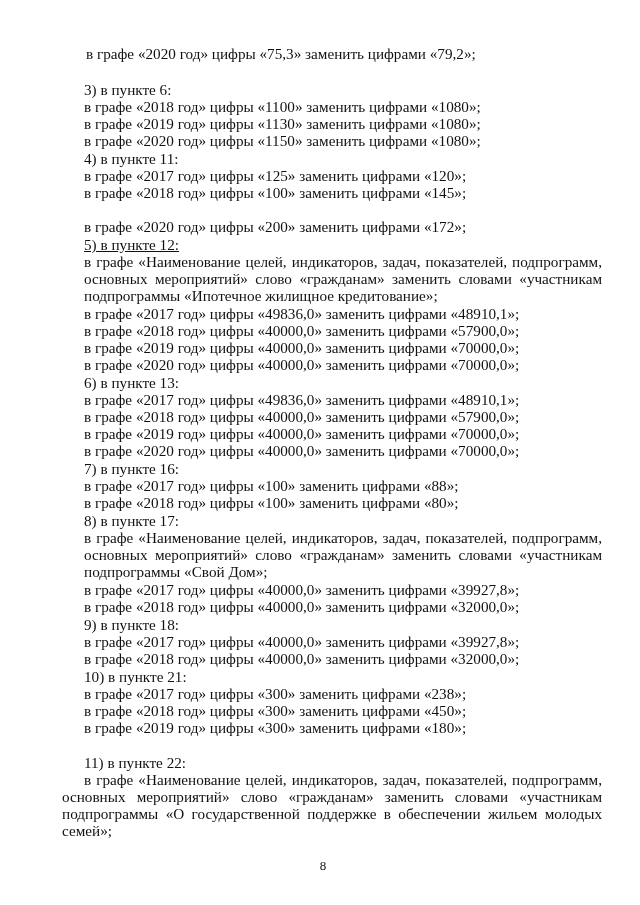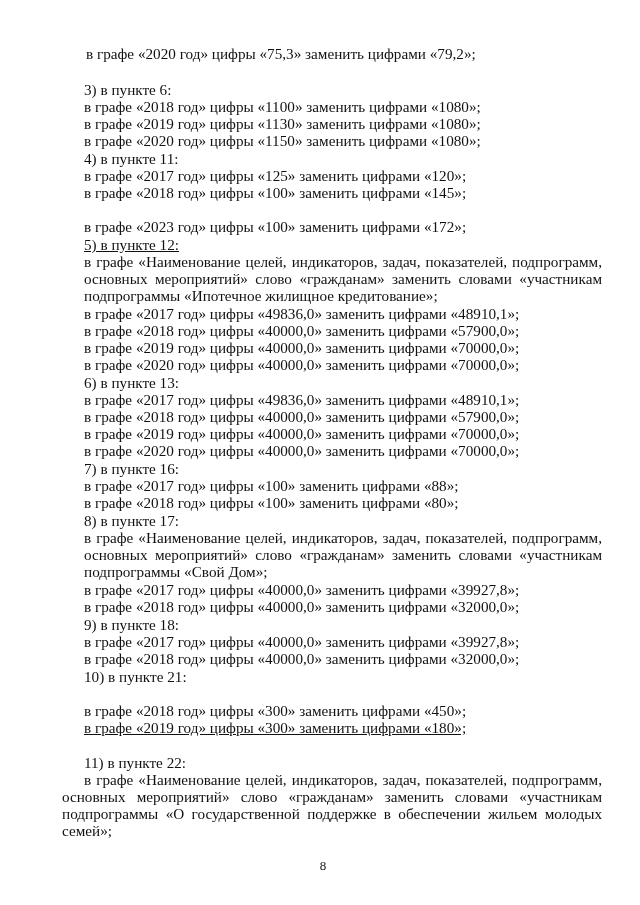--- a/index.html
+++ b/index.html
@@ -62,21 +62,21 @@
   <div class="line" style="top:45px; left:86px;">в графе «2020 год» цифры «75,3» заменить цифрами «79,2»;</div>
 
   <div class="line" style="top:81px;text-align:center;">3)   в пункте 6:</div>
   <div class="line" style="top:98px;">в графе «2018 год»  цифры «1100» заменить цифрами «1080»;</div>
   <div class="line" style="top:115px;">в графе «2019 год» цифры «1130» заменить цифрами «1080»;</div>
   <div class="line" style="top:132px;">в графе «2020 год» цифры «1150» заменить цифрами «1080»;</div>
 
   <div class="line" style="top:150px;">4)   в пункте 11:</div>
   <div class="line" style="top:167px;">в графе «2017 год» цифры «125» заменить цифрами «120»;</div>
   <div class="line" style="top:184px;">в графе «2018 год» цифры «100» заменить цифрами «145»;</div>
-  <div class="line" style="top:218px;">в графе «2023 год» цифры «100» заменить цифрами «172»;</div>
+  <div class="line" style="top:218px;">в графе «2020 год» цифры «200» заменить цифрами «172»;</div>
 
   <div class="line" style="top:236px;text-decoration:underline;">5) в пункте 12:</div>
   <div class="para" style="top:253px;">в графе «Наименование целей, индикаторов, задач, показателей, подпрограмм, основных мероприятий» слово «гражданам» заменить словами «участникам подпрограммы «Ипотечное жилищное кредитование»;</div>
   <div class="line" style="top:305px;">в графе «2017 год» цифры «49836,0» заменить цифрами «48910,1»;</div>
   <div class="line" style="top:322px;">в графе «2018 год» цифры «40000,0» заменить цифрами «57900,0»;</div>
   <div class="line" style="top:339px;">в графе «2019 год» цифры «40000,0» заменить цифрами «70000,0»;</div>
   <div class="line" style="top:356px;">в графе «2020 год» цифры «40000,0» заменить цифрами «70000,0»;</div>
 
   <div class="line" style="top:374px;">6)   в пункте 13:</div>
   <div class="line" style="top:391px;">в графе «2017 год» цифры «49836,0» заменить цифрами «48910,1»;</div>
@@ -91,20 +91,21 @@
   <div class="line" style="top:512px;text-align:right;">8)   в пункте 17:</div>
   <div class="para" style="top:529px;">в графе «Наименование целей, индикаторов, задач, показателей, подпрограмм, основных мероприятий» слово «гражданам» заменить словами «участникам подпрограммы «Свой Дом»;</div>
   <div class="line" style="top:581px;">в графе «2017 год» цифры «40000,0» заменить цифрами «39927,8»;</div>
   <div class="line" style="top:598px;">в графе «2018 год» цифры «40000,0» заменить цифрами «32000,0»;</div>
 
   <div class="line" style="top:616px;">9) в пункте 18:</div>
   <div class="line" style="top:633px;">в графе «2017 год» цифры «40000,0» заменить цифрами «39927,8»;</div>
   <div class="line" style="top:650px;">в графе «2018 год» цифры «40000,0» заменить цифрами «32000,0»;</div>
 
   <div class="line" style="top:668px;">10) в пункте 21:</div>
+  <div class="line" style="top:685px;">в графе «2017 год» цифры «300» заменить цифрами «238»;</div>
   <div class="line" style="top:702px;">в графе «2018 год» цифры «300» заменить цифрами «450»;</div>
-  <div class="line" style="top:719px;text-decoration:underline;">в графе «2019 год» цифры «300» заменить цифрами «180»;</div>
+  <div class="line" style="top:719px;">в графе «2019 год» цифры «300» заменить цифрами «180»;</div>
 
   <div class="line" style="top:754px;">11) в пункте 22:</div>
   <div class="para wide" style="top:771px;">в графе «Наименование целей, индикаторов, задач, показателей, подпрограмм, основных мероприятий» слово «гражданам» заменить словами «участникам подпрограммы «О государственной поддержке в обеспечении жильем молодых семей»;</div>
 
   <div class="page-number">8</div>
 </div>
 
 </body></html>

